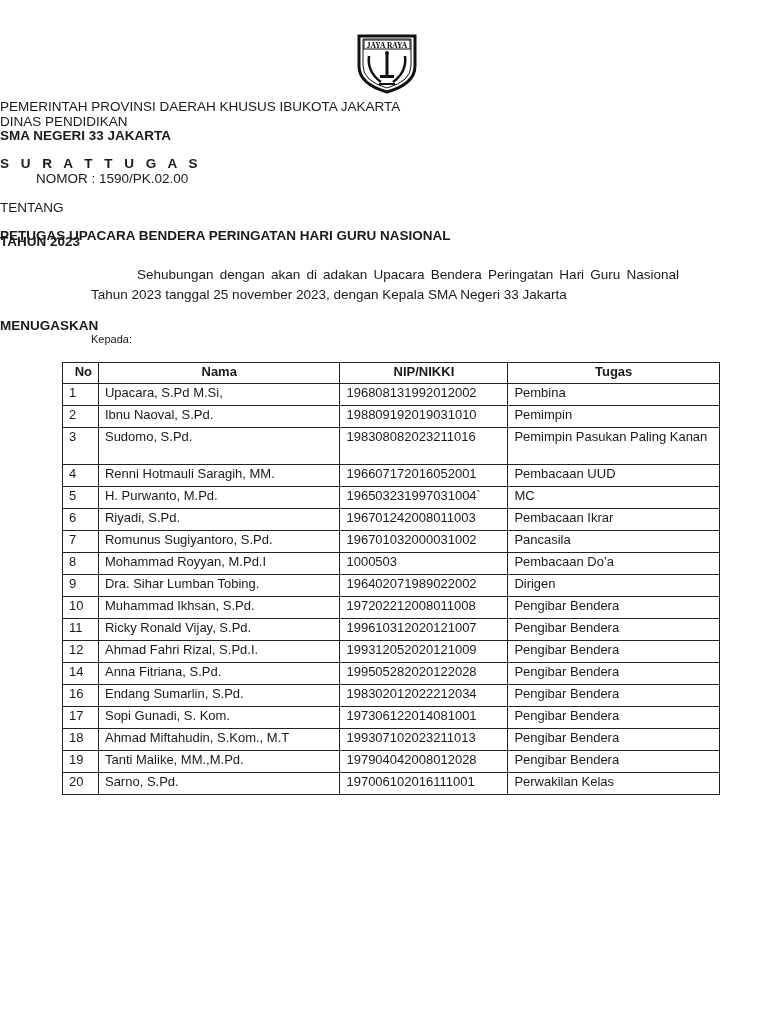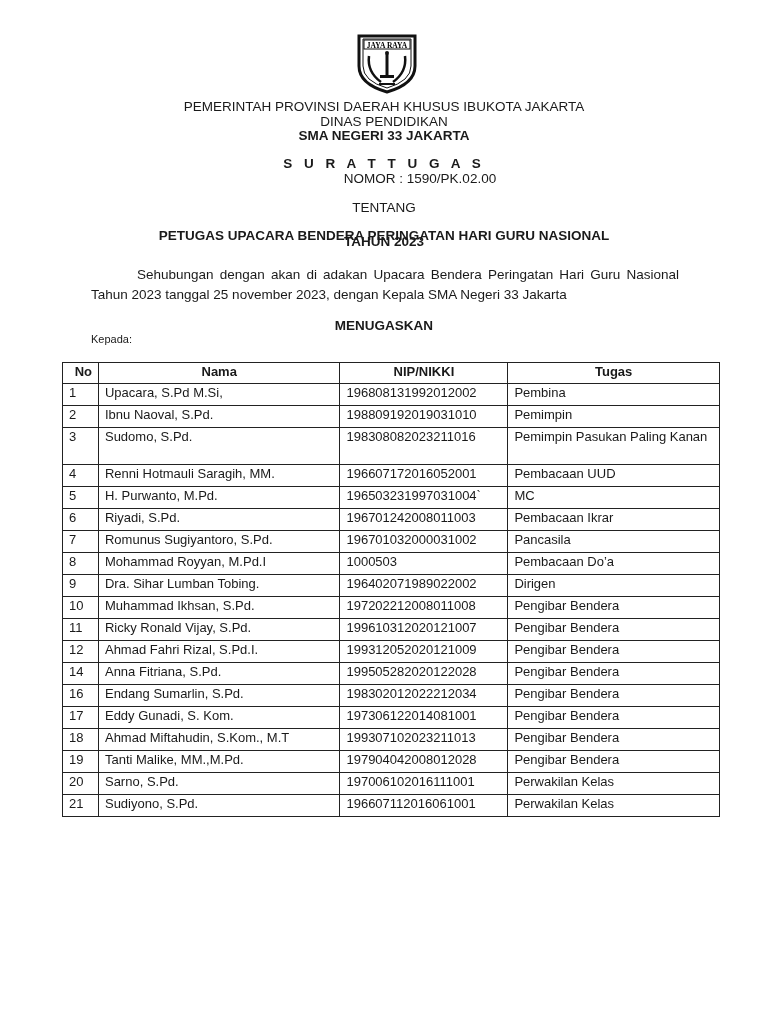--- a/index.html
+++ b/index.html
@@ -1,19 +1,19 @@
 <!DOCTYPE html>
 <html><head>
 <meta charset="utf-8">
 <style>
   html, body { margin:0; padding:0; }
   body { width:768px; height:1024px; background:#ffffff; position:relative; overflow:hidden;
          font-family:"Liberation Sans", sans-serif; color:#1a1a1a; }
   .logo { position:absolute; left:355px; top:30px; width:64px; height:64px; }
-  .center { position:absolute; left:0; width:768px; text-align:center; font-size:13.5px; line-height:16px; }
+  .center { position:absolute; left:0; width:768px; text-align:left; font-size:13.5px; line-height:16px; }
   .bold { font-weight:bold; }
   .spaced { letter-spacing:4px; }
   .para { position:absolute; left:91px; width:588px; font-size:13.5px; line-height:20px; text-align:justify; }
   .para .indent { display:inline-block; width:46px; }
   .kepada { position:absolute; left:91px; top:333px; font-size:11px; }
   table { position:absolute; left:62px; top:362px; width:658px; border-collapse:collapse; font-size:13px; }
   td, th { border:1px solid #222; padding:1px 6px; vertical-align:top; height:19px; line-height:15px; text-align:left; }
   th { font-weight:bold; text-align:center; height:18px; }
   col.c1 { width:36px; } col.c2 { width:242px; } col.c3 { width:168px; } col.c4 { width:212px; }
 </style>
@@ -144,21 +144,21 @@
         <td>Pengibar Bendera</td>
       </tr>
       <tr>
         <td>16</td>
         <td>Endang Sumarlin, S.Pd.</td>
         <td>198302012022212034</td>
         <td>Pengibar Bendera</td>
       </tr>
       <tr>
         <td>17</td>
-        <td>Eddy Gunadi, S. Kom.</td>
+        <td>Sopi Gunadi, S. Kom.</td>
         <td>197306122014081001</td>
         <td>Pengibar Bendera</td>
       </tr>
       <tr>
         <td>18</td>
         <td>Ahmad Miftahudin, S.Kom., M.T</td>
         <td>199307102023211013</td>
         <td>Pengibar Bendera</td>
       </tr>
       <tr>
@@ -166,20 +166,14 @@
         <td>Tanti Malike, MM.,M.Pd.</td>
         <td>197904042008012028</td>
         <td>Pengibar Bendera</td>
       </tr>
       <tr>
         <td>20</td>
         <td>Sarno, S.Pd.</td>
         <td>197006102016111001</td>
         <td>Perwakilan Kelas</td>
       </tr>
-      <tr>
-        <td>21</td>
-        <td>Sudiyono, S.Pd.</td>
-        <td>196607112016061001</td>
-        <td>Perwakilan Kelas</td>
-      </tr>
     </tbody>
 </table>
 
 </body></html>

